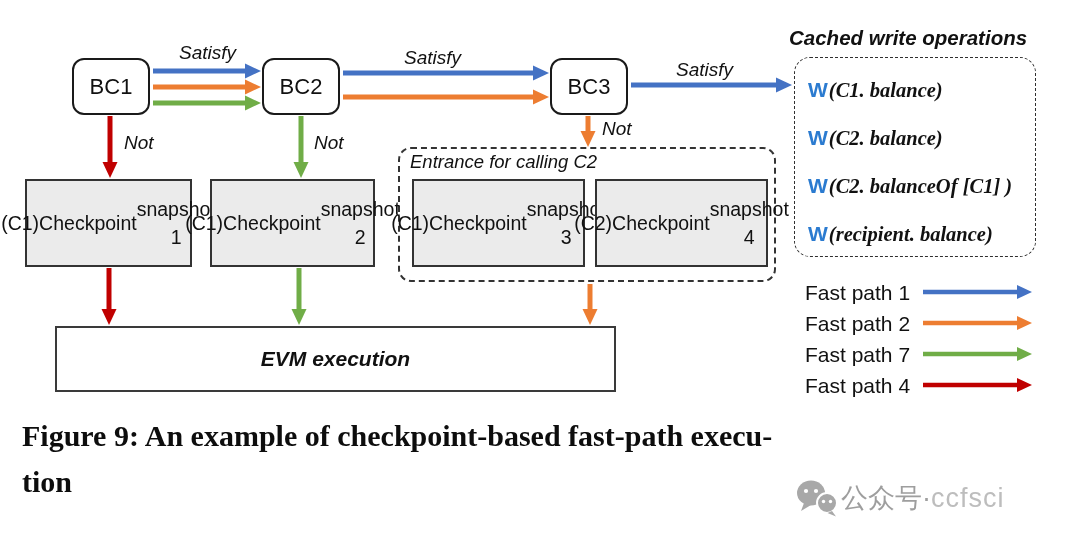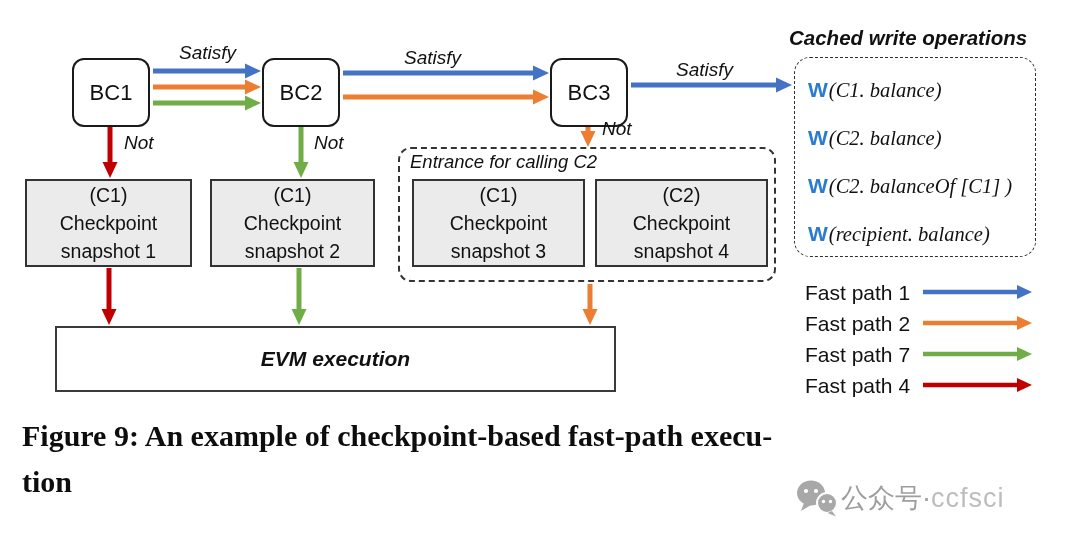--- a/index.html
+++ b/index.html
@@ -24,21 +24,21 @@
   .p4 { stroke: var(--c-fast-path-4); }
   .h1 { fill: var(--c-fast-path-1); }
   .h2 { fill: var(--c-fast-path-2); }
   .h3 { fill: var(--c-fast-path-3); }
   .h4 { fill: var(--c-fast-path-4); }
   .diag-line { stroke-width: 5; }
   .legend-line { stroke-width: 4.5; }
 
   .bc-node {
     position: absolute;
-    width: 78px; height: 69px;
+    width: 78px; height: 57px;
     background: #ffffff;
     border: 2.5px solid #1a1a1a;
     border-radius: 12px;
     display: flex; align-items: center; justify-content: center;
     font-size: 22px;
   }
   .bc1 { left: 72px;  top: 58px; }
   .bc2 { left: 262px; top: 58px; }
   .bc3 { left: 550px; top: 58px; }
 
@@ -53,21 +53,21 @@
   .satisfy-3 { left: 676px; top: 59px; }
   .not-1 { left: 124px; top: 132px; }
   .not-2 { left: 314px; top: 132px; }
   .not-3 { left: 602px; top: 118px; }
 
   .snap-box {
     position: absolute;
     top: 179px; height: 88px;
     background: var(--c-box-fill);
     border: 2px solid #333333;
-    display: flex; flex-direction: column;
+    display: flex; flex-direction: row;
     align-items: center; justify-content: center;
     text-align: center;
     font-size: 19.5px;
     line-height: 28px;
   }
   .snap1 { left: 25px;  width: 167px; }
   .snap2 { left: 210px; width: 165px; }
   .snap3 { left: 412px; width: 173px; }
   .snap4 { left: 595px; width: 173px; }
 
@@ -125,20 +125,21 @@
     color: var(--c-w-blue);
     font-weight: bold;
     font-size: 21px;
     margin-right: 1px;
   }
   .w-expr {
     font-family: "Liberation Serif", serif;
     font-style: italic;
     font-size: 20.5px;
     color: #111111;
+    font-weight: bold;
   }
 
   .legend-label {
     position: absolute;
     left: 805px;
     font-size: 21px;
     line-height: 21px;
     white-space: nowrap;
   }
   .leg1 { top: 282px; }

